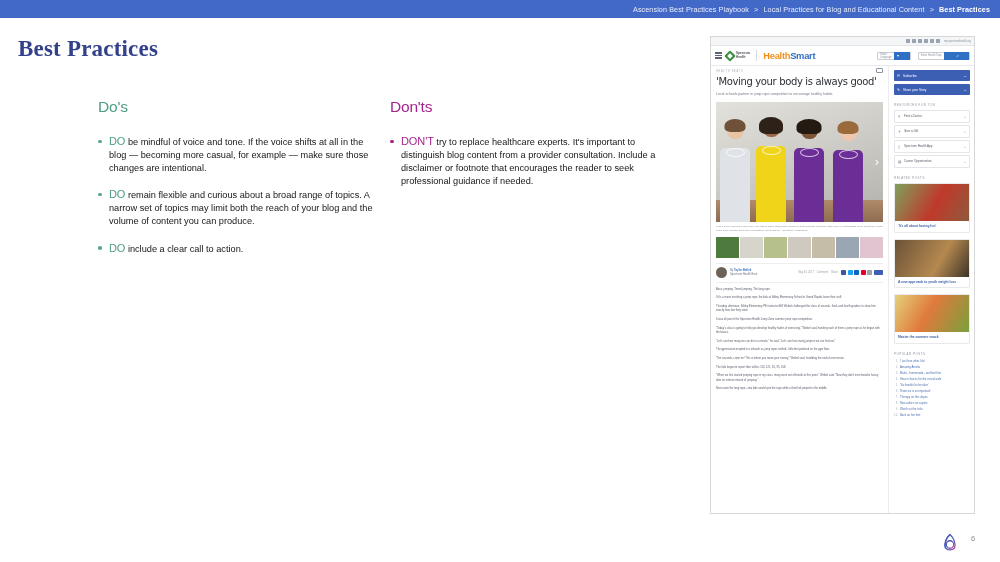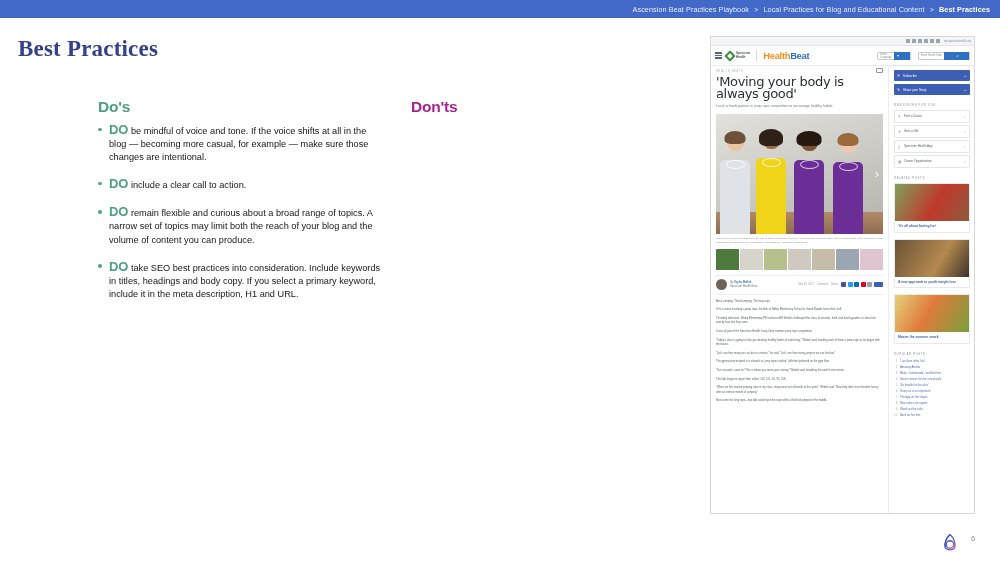--- a/index.html
+++ b/index.html
@@ -28,42 +28,42 @@
   #page-title {
     position: absolute; left: 18px; top: 36px;
     font-family: "Liberation Serif", serif;
     font-size: 23px; font-weight: bold; color: #33418b;
     letter-spacing: .2px;
   }
 
   
   .col { position: absolute; top: 98px; }
   #col-dos  { left: 98px;  width: 285px; }
-  #col-donts{ left: 411px; width: 285px; }
+  #col-donts{ left: 390px; width: 285px; }
 
   .col-head {
-    font-size: 15.5px; font-weight: bold; letter-spacing: -.2px;
-    margin-bottom: 7px;
+    font-size: 15.5px; font-weight: normal; letter-spacing: -.2px;
+    margin-bottom: 19px;
   }
   #col-dos  .col-head { color: #4e9d85; }
   #col-donts .col-head { color: #a8228f; }
 
   ul.items { list-style: none; }
   ul.items li {
     position: relative; padding-left: 11px; margin-bottom: 13px;
     font-size: 9.2px; line-height: 13.1px; color: #161616;
     text-align: left;
   }
   ul.items li::before {
     content: ""; position: absolute; left: 0; top: 4.6px;
     width: 3.6px; height: 3.6px; border-radius: 50%;
   }
   #col-dos   ul.items li::before { background: #5ca68d; }
   #col-donts ul.items li::before { background: #a8228f; }
-  .kw { font-weight: bold; font-size: 13px; letter-spacing: -.1px; }
+  .kw { font-weight: normal; font-size: 11px; letter-spacing: -.1px; }
   #col-dos   .kw { color: #4e9d85; }
   #col-donts .kw { color: #a8228f; }
 
   
   #shot {
     position: absolute; left: 710px; top: 36px; width: 265px; height: 478px;
     background: #ffffff; border: 1px solid #d7d7d7; overflow: hidden;
   }
   #shot .topstrip {
     height: 9px; background: #f4f5f7; border-bottom: 1px solid #e4e5e8;
@@ -131,21 +131,21 @@
 
   .kicker {
     font-size: 2.6px; letter-spacing: .7px; color: #a9aeb6;
     text-transform: uppercase; margin-bottom: 3px;
   }
   .printer {
     float: right; width: 7px; height: 5px; border: .8px solid #8b94a2;
     border-radius: 1px; margin-top: -2px;
   }
   .headline {
-    font-size: 13px; line-height: 12px; color: #2b2f36; letter-spacing: -.35px;
+    font-size: 10px; line-height: 12px; color: #2b2f36; letter-spacing: -.35px;
     margin-bottom: 4px; font-family: "DejaVu Sans", sans-serif;
   }
   .dek { font-size: 3.5px; line-height: 5px; color: #737a85; margin-bottom: 5px; }
 
   .hero {
     width: 100%; height: 120px; position: relative; overflow: hidden;
     background: linear-gradient(#cfd3d6, #b9bdc0);
   }
   .hero .wall {
     position:absolute; inset:0;
@@ -243,43 +243,43 @@
     font-size: 7.5px; color: #8e8e8e;
   }
 </style>
 </head>
 <body>
 
 <div id="slide">
 
   <div id="breadcrumb-bar">
     <div class="crumbs">
-      <span>Ascension Beat Practices Playbook</span>
+      <span>Ascension Best Practices Playbook</span>
       <span class="sep">&gt;</span>
       <span>Local Practices for Blog and Educational Content</span>
       <span class="sep">&gt;</span>
       <span class="cur">Best Practices</span>
     </div>
   </div>
 
   <div id="page-title">Best Practices</div>
 
   <div class="col" id="col-dos">
     <div class="col-head">Do's</div>
     <ul class="items">
       <li><span class="kw">DO</span> <span>be mindful of voice and tone. If the voice shifts at all in the blog — becoming more casual, for example — make sure those changes are intentional.</span></li>
+      <li><span class="kw">DO</span> <span>remain flexible and curious about a broad range of topics. A narrow set of topics may limit both the reach of your blog and the volume of content you can produce.</span></li>
       <li><span class="kw">DO</span> <span>include a clear call to action.</span></li>
-      <li><span class="kw">DO</span> <span>remain flexible and curious about a broad range of topics. A narrow set of topics may limit both the reach of your blog and the volume of content you can produce.</span></li>
-      <li><span class="kw">DO</span> <span>take SEO best practices into consideration. Include keywords in titles, headings and body copy. If you select a primary keyword, include it in the meta description, H1 and URL.</span></li>
     </ul>
   </div>
 
   <div class="col" id="col-donts">
     <div class="col-head">Don'ts</div>
     <ul class="items">
+      <li><span class="kw">DON'T</span> <span>try to replace healthcare experts. It's important to distinguish blog content from a provider consultation. Include a disclaimer or footnote that encourages the reader to seek professional guidance if needed.</span></li>
     </ul>
   </div>
 
   <div id="shot">
 
     <div class="topstrip">
       <i class="soc"></i>
       <i class="soc"></i>
       <i class="soc"></i>
       <i class="soc"></i>
@@ -296,21 +296,21 @@
         </span>
       <span class="sh-logo">
         <span class="sh-diamond"></span>
         <span class="sh-wordmark">
           <span>Spectrum</span><br>
           <span>Health</span>
         </span>
       </span>
       <span class="vbar"></span>
       <span class="hb">
-        <span class="a">Health</span><span class="b">Beat</span>
+        <span class="a">Health</span><span class="b">Smart</span>
       </span>
       <span class="navfill"></span>
       <span class="selectbox">
         <span>Select Language</span>
         <span class="caret"></span>
       </span>
       <span class="searchbox">
         <span>Enter Health Topic</span>
         <span class="mag">⌕</span>
       </span>

